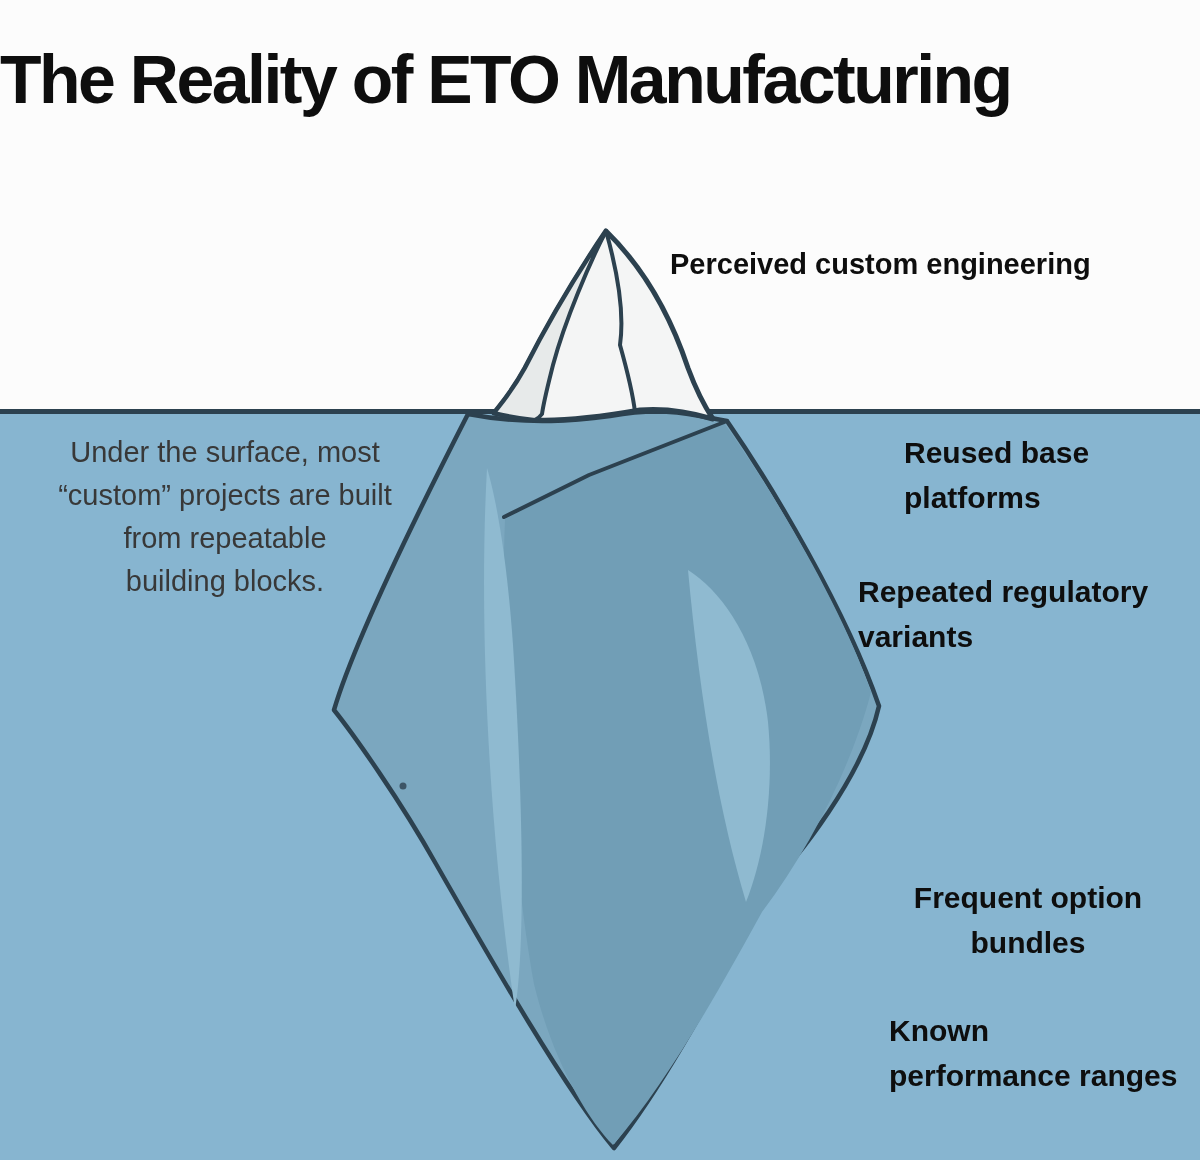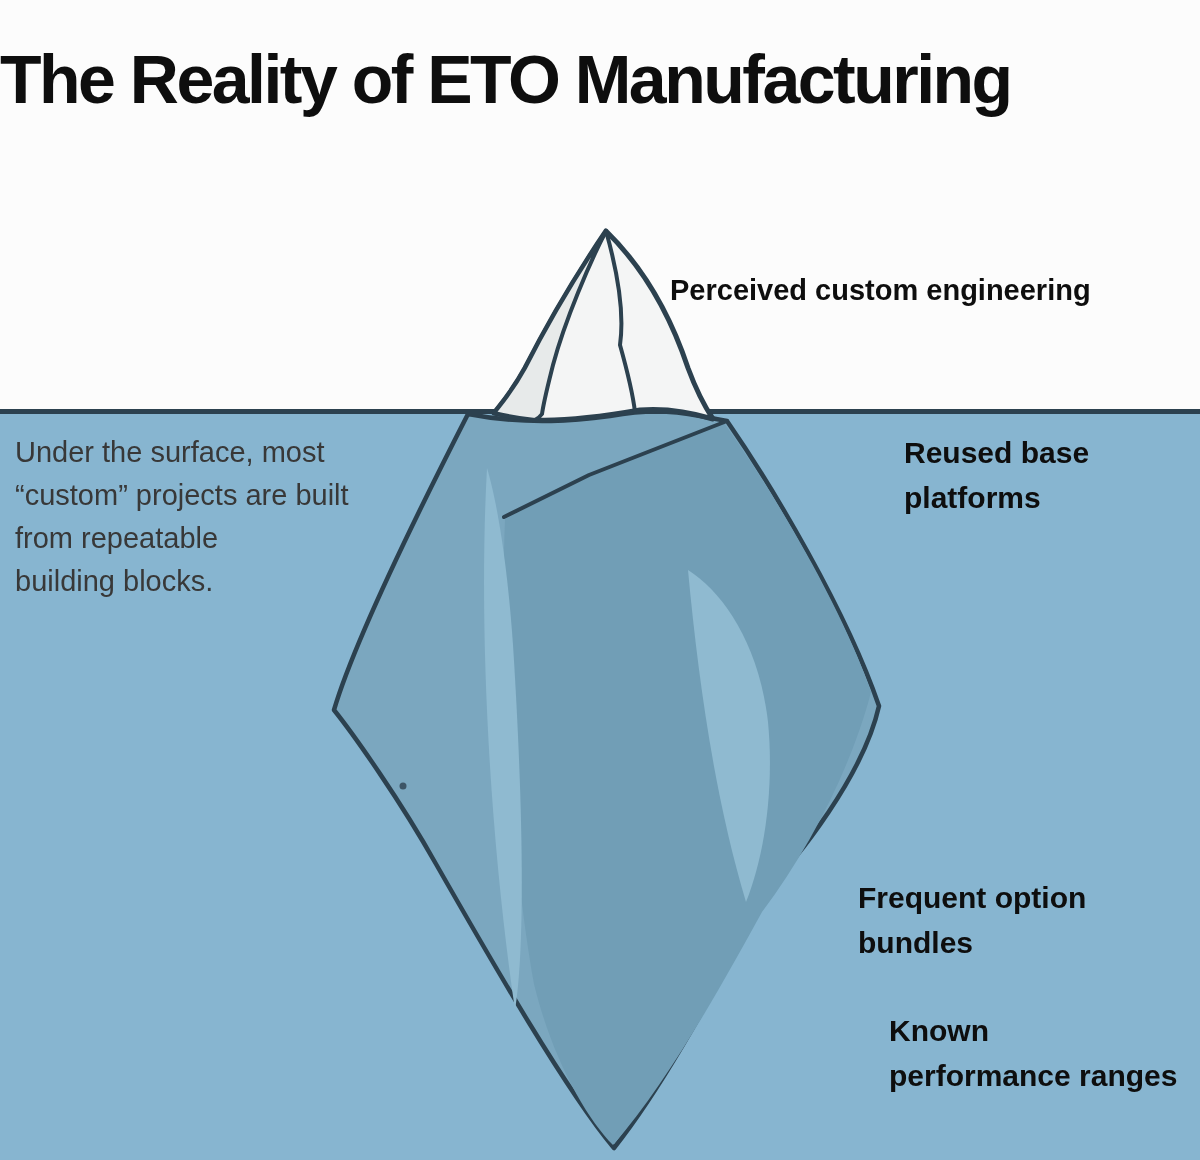--- a/index.html
+++ b/index.html
@@ -18,36 +18,35 @@
   svg.scene{position:absolute;left:0;top:0;}
   .page-title{
     position:absolute;top:44px;left:0;width:1200px;text-align:left;
     font-size:68px;font-weight:800;letter-spacing:-2.5px;color:var(--ink);
     line-height:1.05;white-space:nowrap;
   }
   .surface-label{
     position:absolute;left:670px;top:246px;
     font-size:29px;font-weight:700;color:var(--ink);line-height:36px;
     white-space:nowrap;
-    margin-top:26px;
   }
   .left-caption{
-    position:absolute;left:15px;top:431px;width:420px;text-align:left;
+    position:absolute;left:15px;top:431px;width:420px;text-align:center;
     font-size:29px;font-weight:400;color:var(--caption_ink);line-height:43px;
     white-space:pre-line;
   }
   .uw-label{
     position:absolute;left:858px;width:340px;
     font-size:30px;font-weight:700;color:var(--ink);line-height:45px;
     white-space:pre-line;
   }
   .uw-label.p1{top:430px;margin-left:46px;}
   .uw-label.p2{top:569px;}
   .uw-label.p3{top:740px;}
-  .uw-label.p4{top:875px;}
+  .uw-label.p4{top:875px;text-align:center;}
   .uw-label.p5{top:1008px;margin-left:31px;}
 </style>
 </head>
 <body>
 
 <div class="stage">
 
   <svg class="scene" width="1200" height="1160" viewBox="0 0 1200 1160" aria-hidden="true">
 
     <rect x="0" y="412" width="1200" height="748" fill="var(--water)"></rect>
@@ -107,18 +106,20 @@
 
   <div class="surface-label">Perceived custom engineering</div>
 
   <div class="left-caption">Under the surface, most
 “custom” projects are built
 from repeatable
 building blocks.</div>
 
   <div class="uw-label p1">Reused base
 platforms</div>
+  <div class="uw-label p2">Repeated regulatory
+variants</div>
   <div class="uw-label p4">Frequent option
 bundles</div>
   <div class="uw-label p5">Known
 performance ranges</div>
 
 </div>
 
 </body></html>

